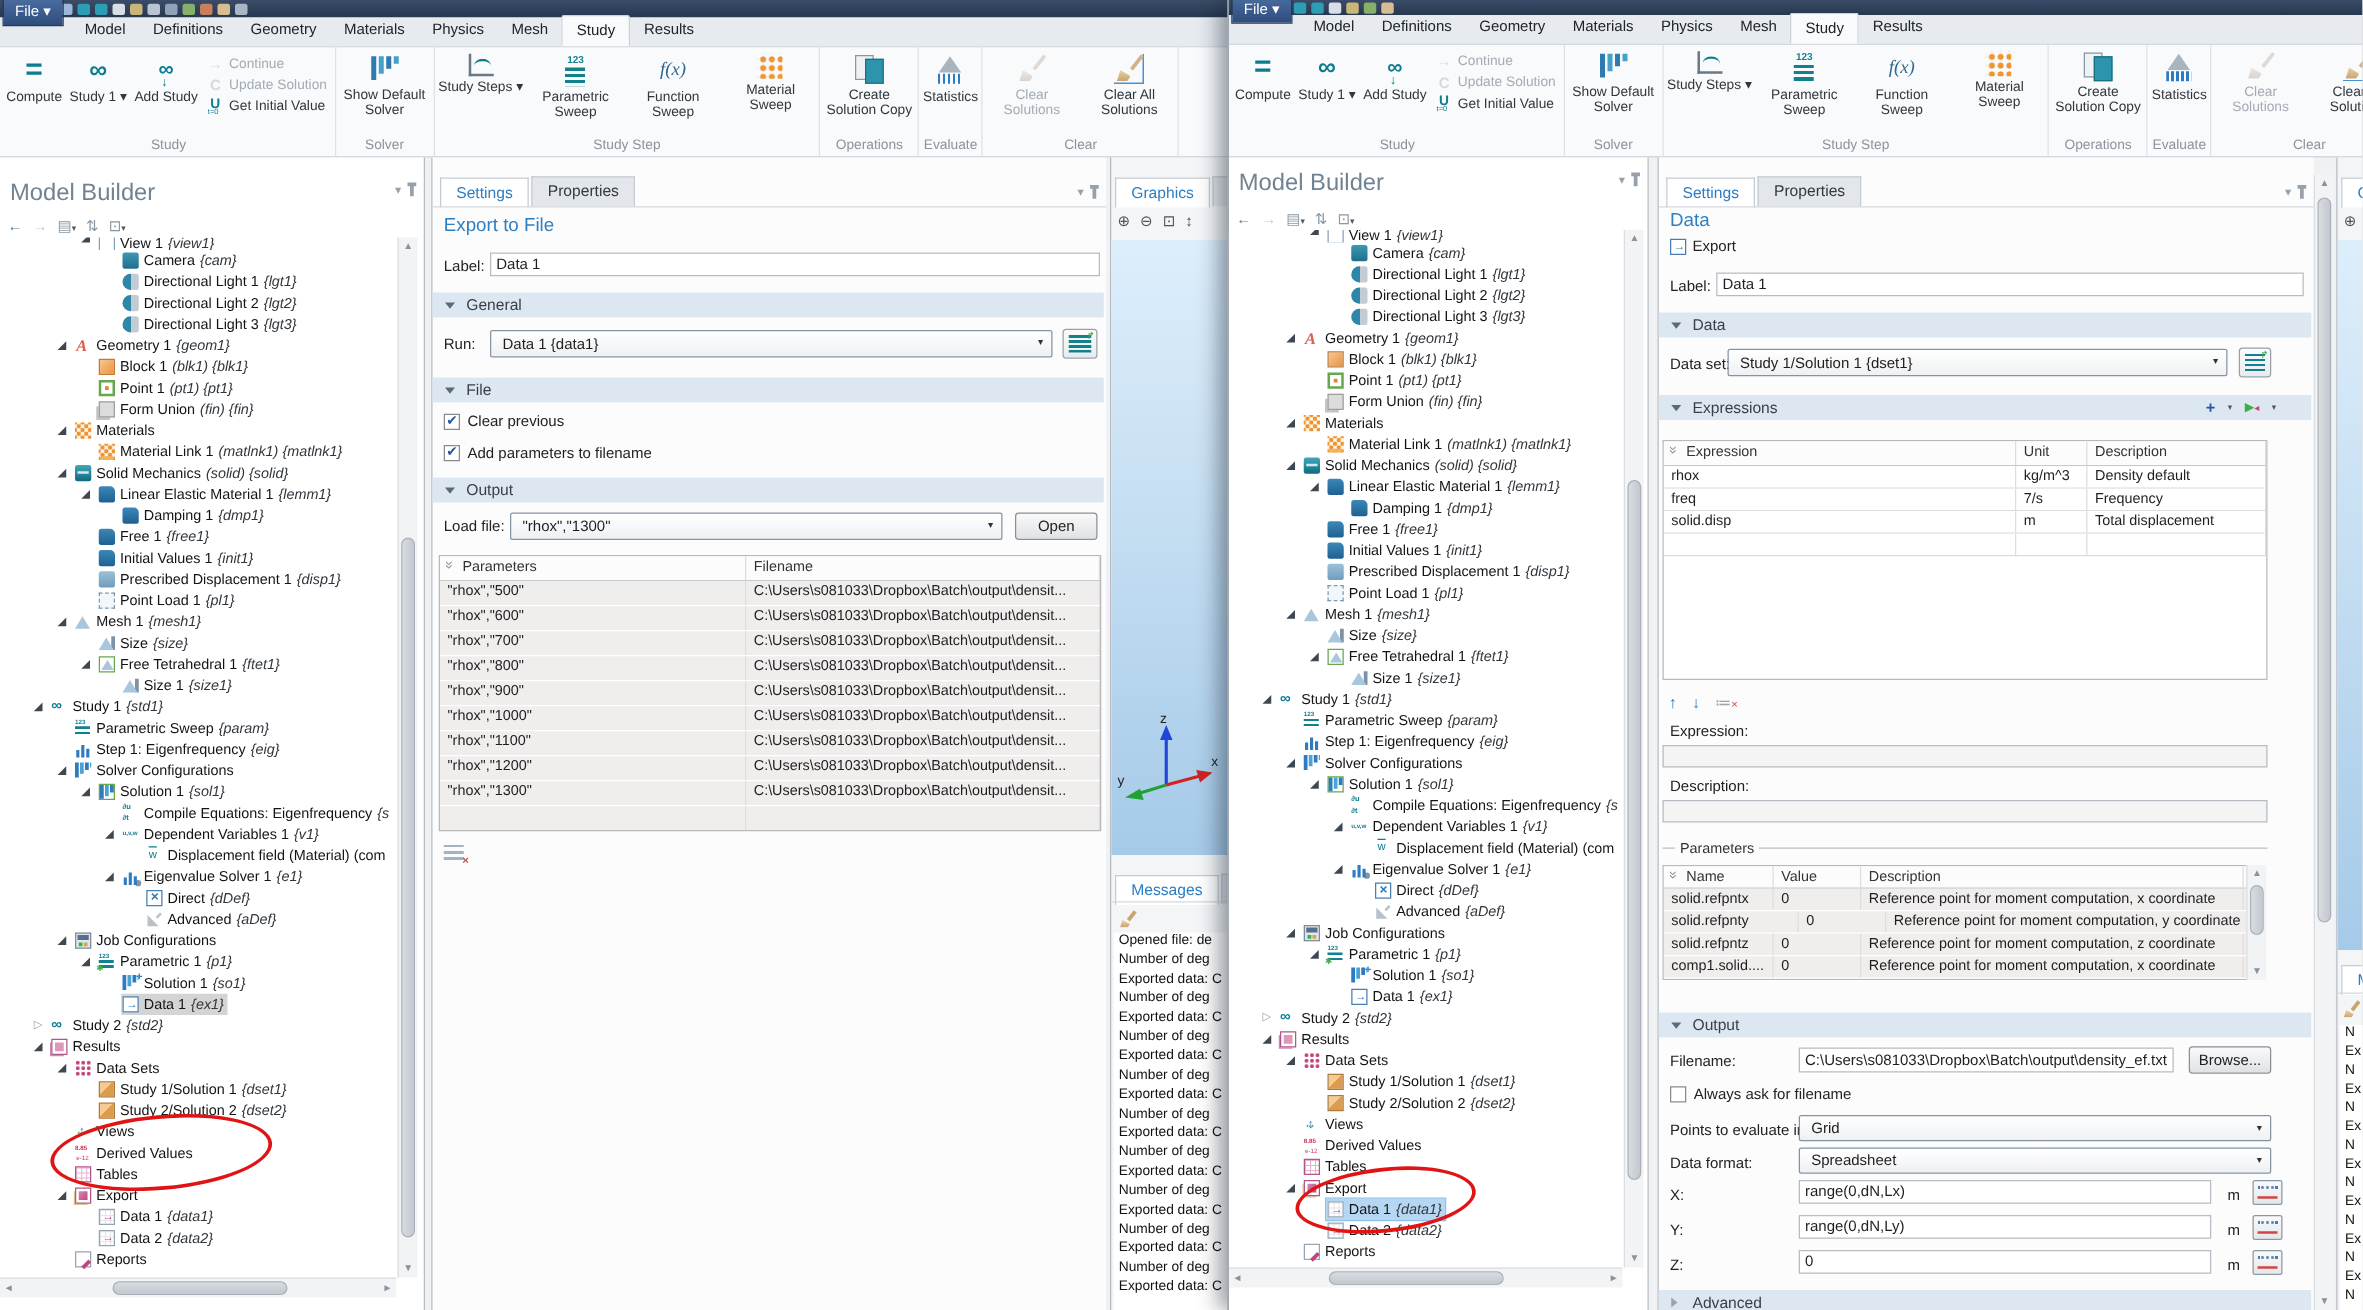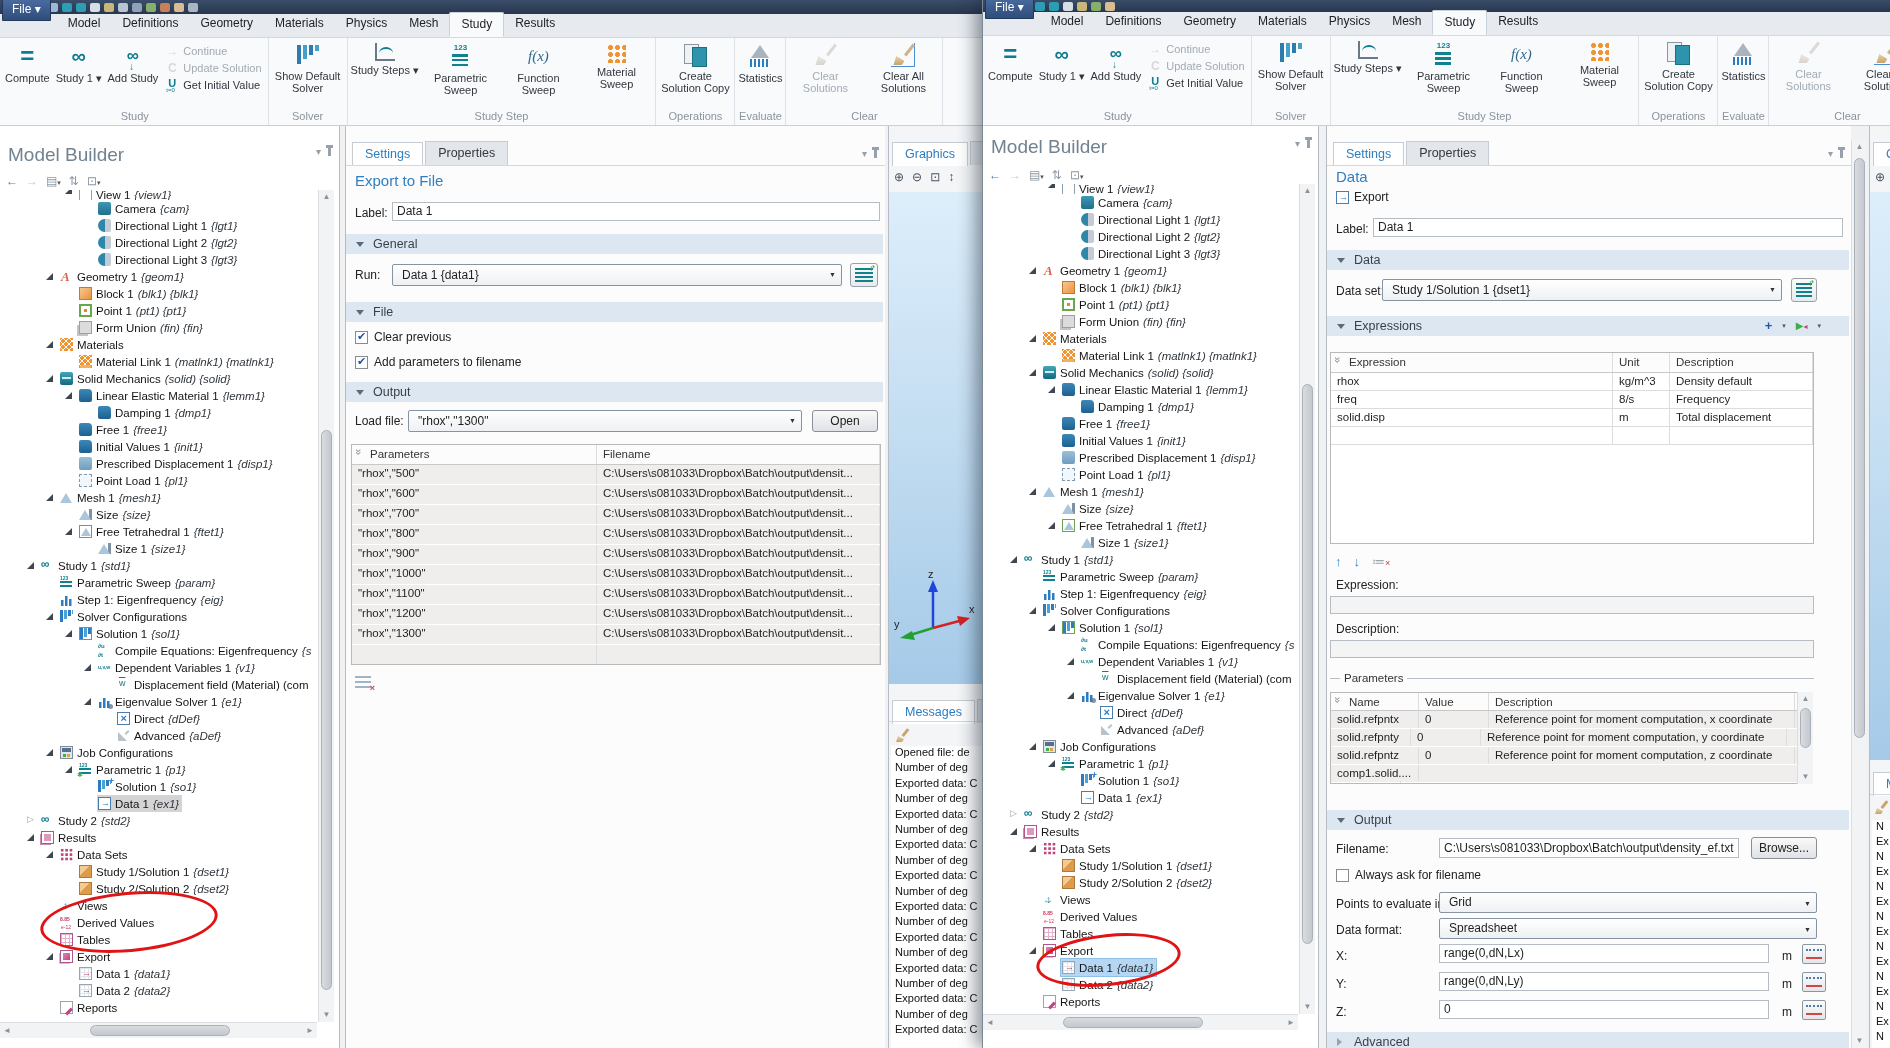--- a/index.html
+++ b/index.html
@@ -1177,21 +1177,21 @@
           <div class="dt-hc" style="width: 57px;">Unit</div>
           <div class="dt-hc" style="width: 143px;">Description</div>
         </div>
         <div class="dt-row" style="height: 18px;">
           <div class="dt-c" style="width: 282px;">rhox</div>
           <div class="dt-c" style="width: 57px;">kg/m^3</div>
           <div class="dt-c" style="width: 143px;">Density default</div>
         </div>
         <div class="dt-row" style="height: 18px;">
           <div class="dt-c" style="width: 282px;">freq</div>
-          <div class="dt-c" style="width: 57px;">8/s</div>
+          <div class="dt-c" style="width: 57px;">7/s</div>
           <div class="dt-c" style="width: 143px;">Frequency</div>
         </div>
         <div class="dt-row" style="height: 18px;">
           <div class="dt-c" style="width: 282px;">solid.disp</div>
           <div class="dt-c" style="width: 57px;">m</div>
           <div class="dt-c" style="width: 143px;">Total displacement</div>
         </div>
         <div class="dt-row" style="height: 18px;">
           <div class="dt-c" style="width: 282px;"></div>
           <div class="dt-c" style="width: 57px;"></div>
@@ -1214,30 +1214,30 @@
           <div class="dt-hc" style="width: 88px;">Name</div>
           <div class="dt-hc" style="width: 70px;">Value</div>
           <div class="dt-hc" style="width: 306px;">Description</div>
         </div>
         <div class="dt-row" style="height: 18px;">
           <div class="dt-c" style="width: 88px;">solid.refpntx</div>
           <div class="dt-c" style="width: 70px;">0</div>
           <div class="dt-c" style="width: 306px;">Reference point for moment computation, x coordinate</div>
         </div>
         <div class="dt-row" style="height: 18px;">
-          <div class="dt-c" style="width: 80px;">solid.refpnty</div>
+          <div class="dt-c" style="width: 108px;">solid.refpnty</div>
           <div class="dt-c" style="width: 70px;">0</div>
           <div class="dt-c" style="width: 306px;">Reference point for moment computation, y coordinate</div>
         </div>
         <div class="dt-row" style="height: 18px;">
           <div class="dt-c" style="width: 88px;">solid.refpntz</div>
           <div class="dt-c" style="width: 70px;">0</div>
           <div class="dt-c" style="width: 306px;">Reference point for moment computation, z coordinate</div>
         </div>
-        <div class="dt-row" style="height: 18px; flex-direction: column;">
+        <div class="dt-row" style="height: 18px;">
           <div class="dt-c" style="width: 88px;">comp1.solid....</div>
           <div class="dt-c" style="width: 70px;">0</div>
           <div class="dt-c" style="width: 306px;">Reference point for moment computation, x coordinate</div>
         </div>
       </div>
     <div class="vsb" style="right:38px;top:566px;height:92px">
       <div class="sba" style="top:0">▲</div>
       <div class="thumb" style="top:16px;height:40px"></div>
       <div class="sba" style="bottom:0">▼</div>
     </div>

